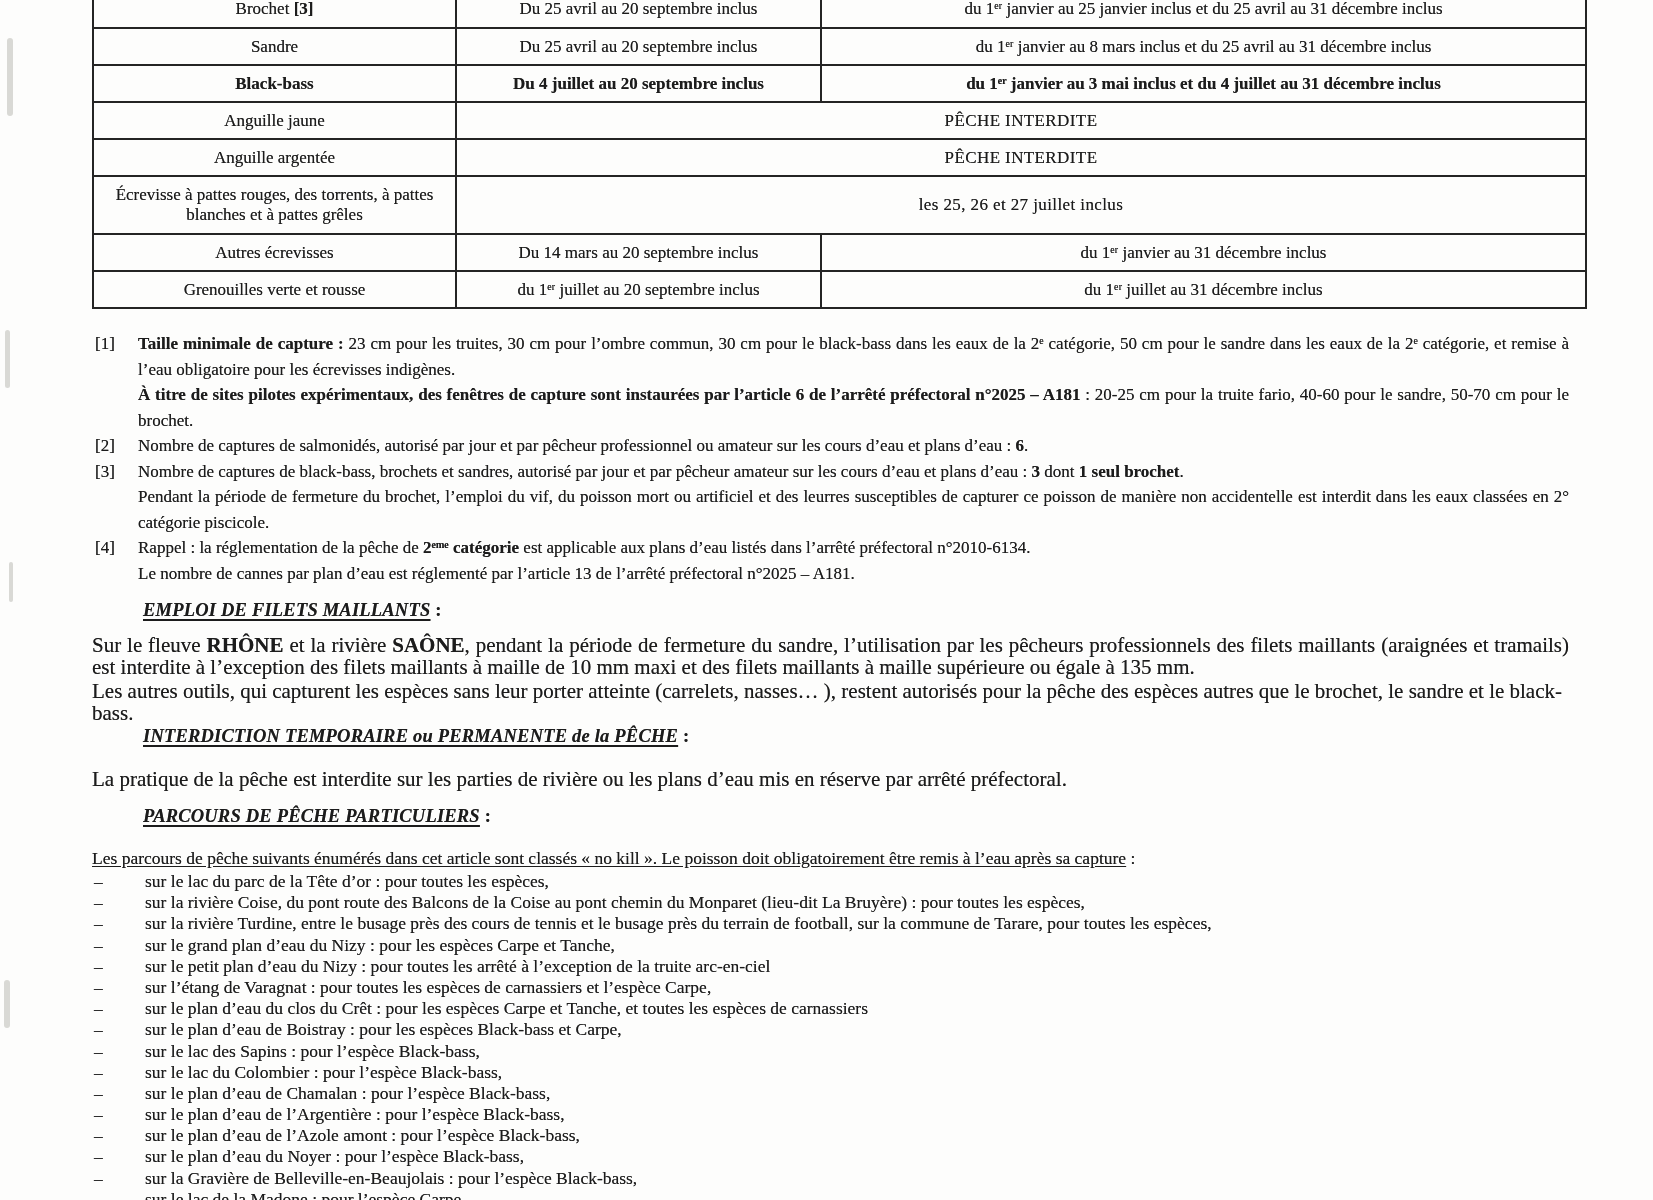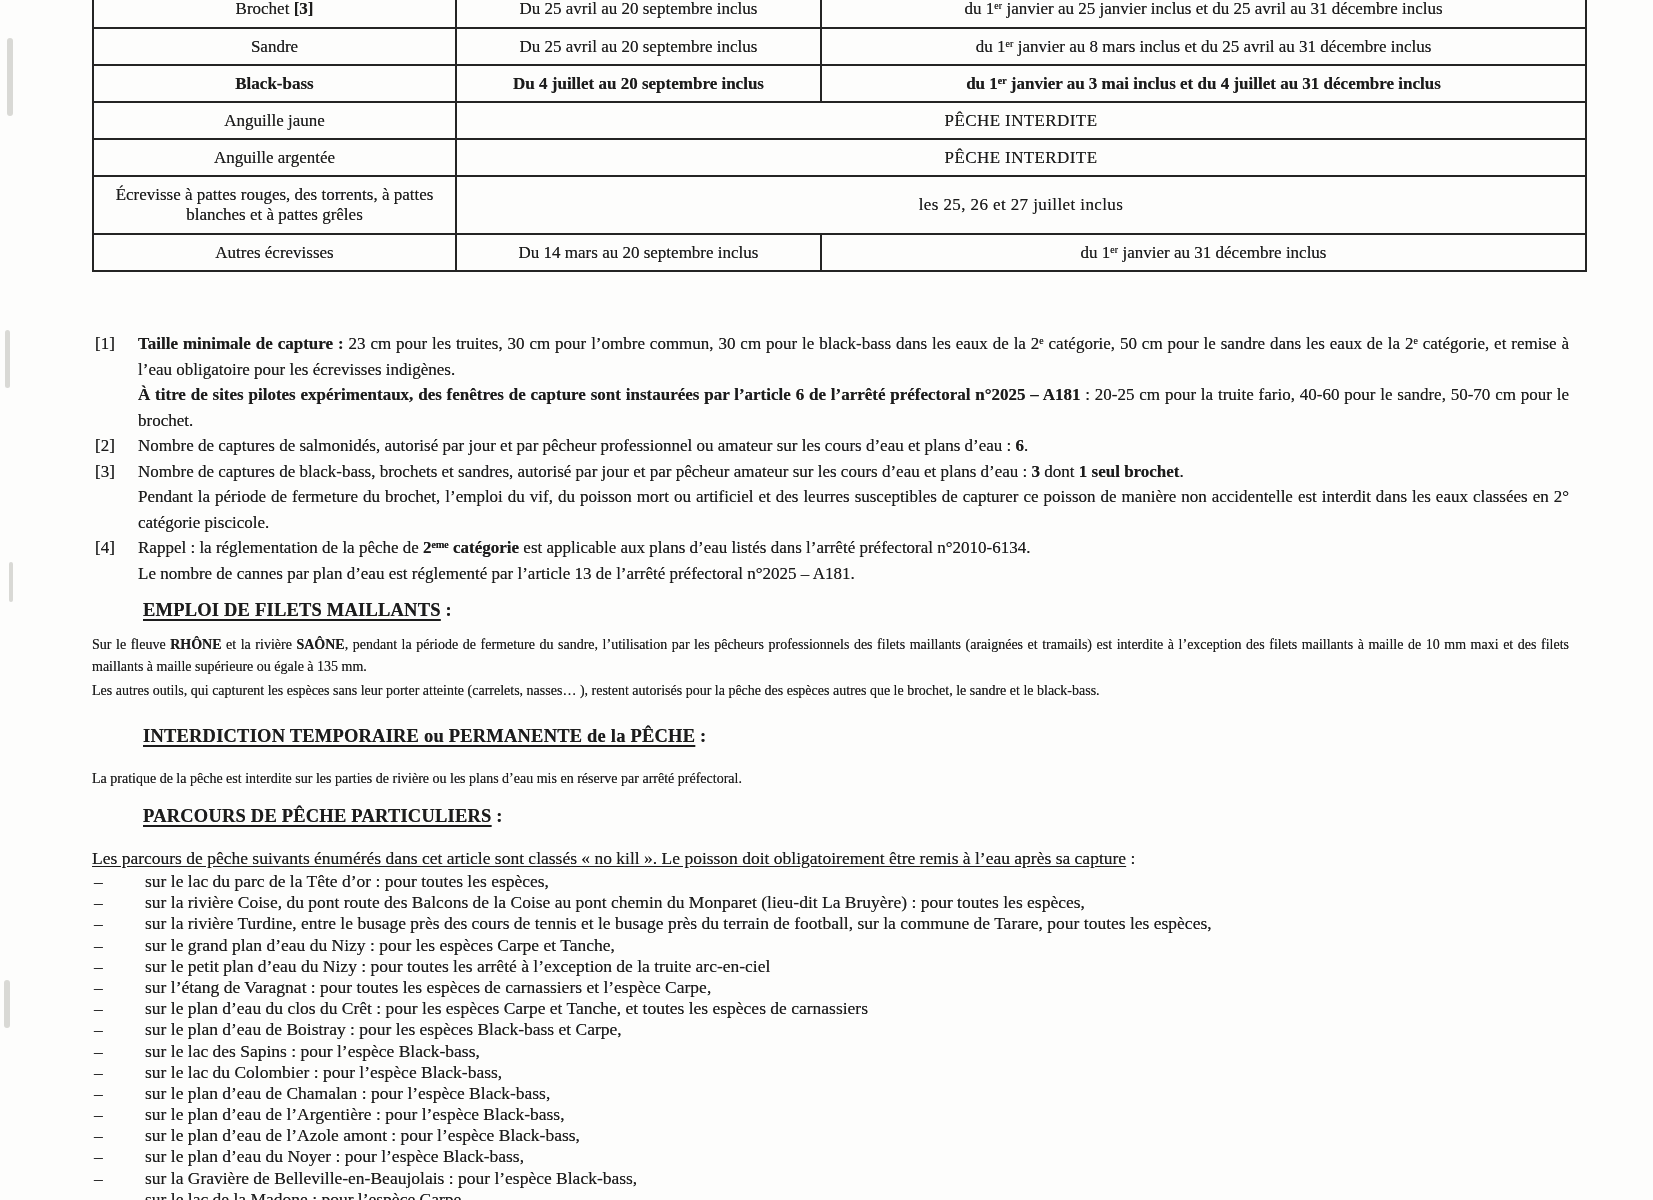--- a/index.html
+++ b/index.html
@@ -33,26 +33,26 @@
   .fn-row{display:flex;align-items:flex-start;}
   .fn-marker{flex:0 0 43px;font-size:17px;line-height:25.5px;padding-left:3px;}
   .fn-text{flex:1;font-size:17px;line-height:25.5px;text-align:justify;}
 
   
   .heading{
     position:absolute;left:143px;
     font-weight:bold;font-size:18.5px;letter-spacing:.2px;
     white-space:nowrap;
   }
-  .heading .ht{text-decoration:underline;text-underline-offset:3px;text-decoration-thickness:1.5px;}
+  .heading .ht{text-decoration:underline;text-underline-offset:3px;text-decoration-thickness:1.5px;font-style:italic;}
 
   
   .para{
     position:absolute;left:92px;width:1477px;
-    font-size:14px;line-height:22px;text-align:justify;
+    font-size:21px;line-height:22px;text-align:justify;
   }
   .para.single{text-align:left;}
 
   .intro{
     position:absolute;left:92px;width:1477px;
     font-size:17.5px;line-height:21px;white-space:nowrap;
   }
 
   
   .parcours-list{position:absolute;left:92px;top:871px;width:1500px;}
@@ -99,20 +99,25 @@
         </tr>
         <tr style="height: 58px;">
           <td><span>Écrevisse à pattes rouges, des torrents, à pattes blanches et à pattes grêles</span></td>
           <td colspan="2" class="merged-cell"><span>les 25, 26 et 27 juillet inclus</span></td>
         </tr>
         <tr style="height: 37px;">
           <td><span>Autres écrevisses</span></td>
           <td><span>Du 14 mars au 20 septembre inclus</span></td>
           <td><span>du 1ᵉʳ janvier au 31 décembre inclus</span></td>
         </tr>
+        <tr style="height: 37px;">
+          <td><span>Grenouilles verte et rousse</span></td>
+          <td><span>du 1ᵉʳ juillet au 20 septembre inclus</span></td>
+          <td><span>du 1ᵉʳ juillet au 31 décembre inclus</span></td>
+        </tr>
       </tbody>
   </table>
 
   <div class="footnotes">
       <div class="fn-row">
         <span class="fn-marker">[1]</span>
         <div class="fn-text">
           <div><span class="b">Taille minimale de capture : </span><span>23 cm pour les truites, 30 cm pour l’ombre commun, 30 cm pour le black-bass dans les eaux de la 2ᵉ catégorie, 50 cm pour le sandre dans les eaux de la 2ᵉ catégorie, et remise à l’eau obligatoire pour les écrevisses indigènes.</span></div>
           <div><span class="b">À titre de sites pilotes expérimentaux, des fenêtres de capture sont instaurées par l’article 6 de l’arrêté préfectoral n°2025 – A181</span><span> : 20-25 cm pour la truite fario, 40-60 pour le sandre, 50-70 cm pour le brochet.</span></div>
         </div>

